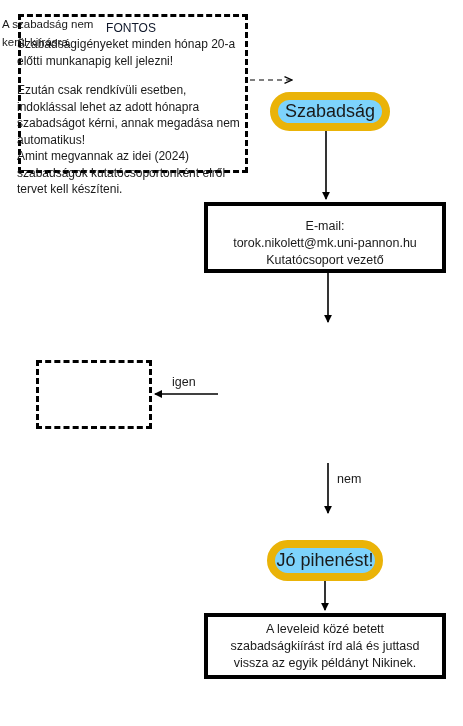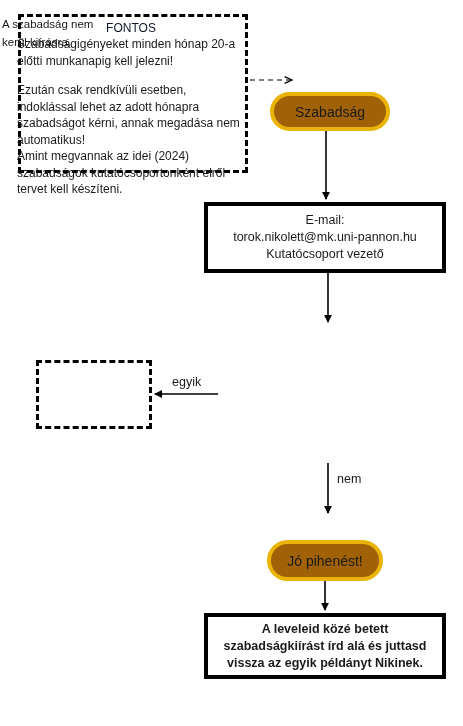--- a/index.html
+++ b/index.html
@@ -53,47 +53,47 @@
     color: #1a1a1a;
     line-height: 16.5px;
     margin: 0;
   }
   .note-gap { height: 13px; }
 
   
   .terminator {
     position: absolute;
     box-sizing: border-box;
-    border: 4px solid #eab308;
+    border: 8px solid #eab308;
     border-radius: 999px;
-    background: #a16207;
+    background: #7dd3fc;
     display: flex;
     align-items: center;
     justify-content: center;
-    font-size: 14px;
+    font-size: 18px;
     color: #1a1a1a;
   }
   #node-start { left: 270px; top: 92px; width: 120px; height: 39px; }
   #node-rest  { left: 267px; top: 540px; width: 116px; height: 41px; }
 
   
   .process {
     position: absolute;
     box-sizing: border-box;
     border: 4px solid #000000;
     background: #ffffff;
     display: flex;
     align-items: center;
     justify-content: center;
     text-align: center;
     font-size: 12.5px;
     color: #1a1a1a;
     line-height: 17px;
   }
-  #node-email  { left: 204px; top: 202px; width: 242px; height: 71px; }
+  #node-email  { left: 204px; top: 202px; width: 242px; height: 71px; align-items: flex-end; }
   #node-sign   { left: 204px; top: 613px; width: 242px; height: 66px; }
 
   
   .note-dashed {
     position: absolute;
     left: 36px;
     top: 360px;
     width: 116px;
     height: 69px;
     border: 3px dashed #000000;
@@ -201,22 +201,22 @@
   <div class="process" id="node-email">
     <span style="white-space: pre-line;">E-mail:
 torok.nikolett@mk.uni-pannon.hu
 Kutatócsoport vezető</span>
   </div>
 
 
   <div class="note-dashed"></div>
   <div class="note-dashed-text">A szabadság nem kerül kiírásra.</div>
 
-  <div class="edge-label" id="label-igen">egyik</div>
+  <div class="edge-label" id="label-igen">igen</div>
   <div class="edge-label" id="label-nem">nem</div>
 
   <div class="terminator" id="node-rest">Jó pihenést!</div>
 
   <div class="process" id="node-sign">
-    <span style="display:block; padding: 0 10px; font-weight: bold;">A leveleid közé betett szabadságkiírást írd alá és juttasd vissza az egyik példányt Nikinek.</span>
+    <span style="display:block; padding: 0 10px;">A leveleid közé betett szabadságkiírást írd alá és juttasd vissza az egyik példányt Nikinek.</span>
   </div>
 
 </div>
 
 </body></html>

